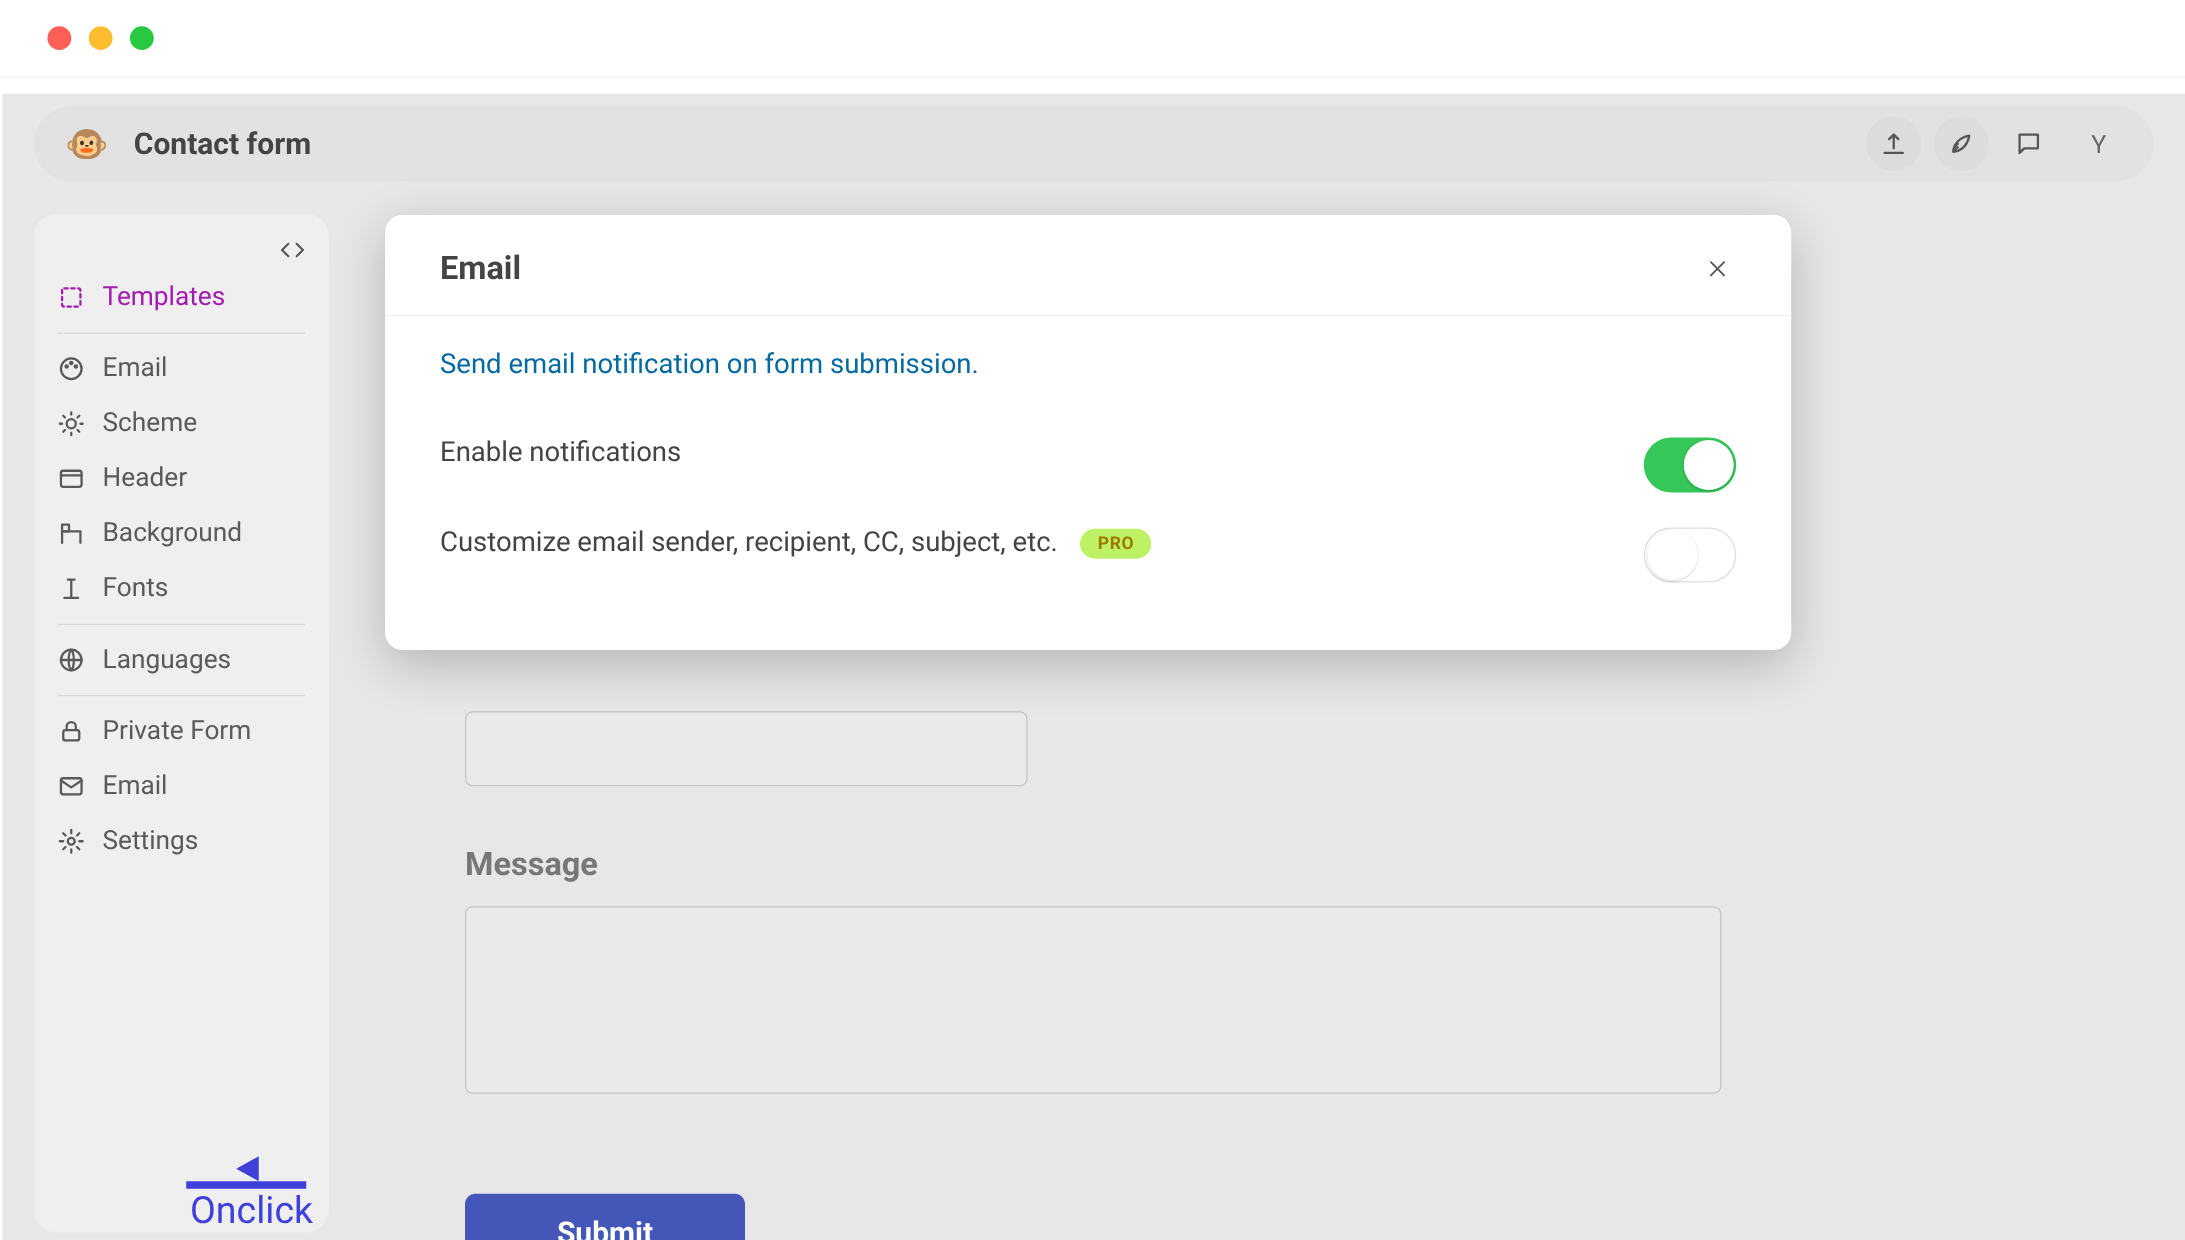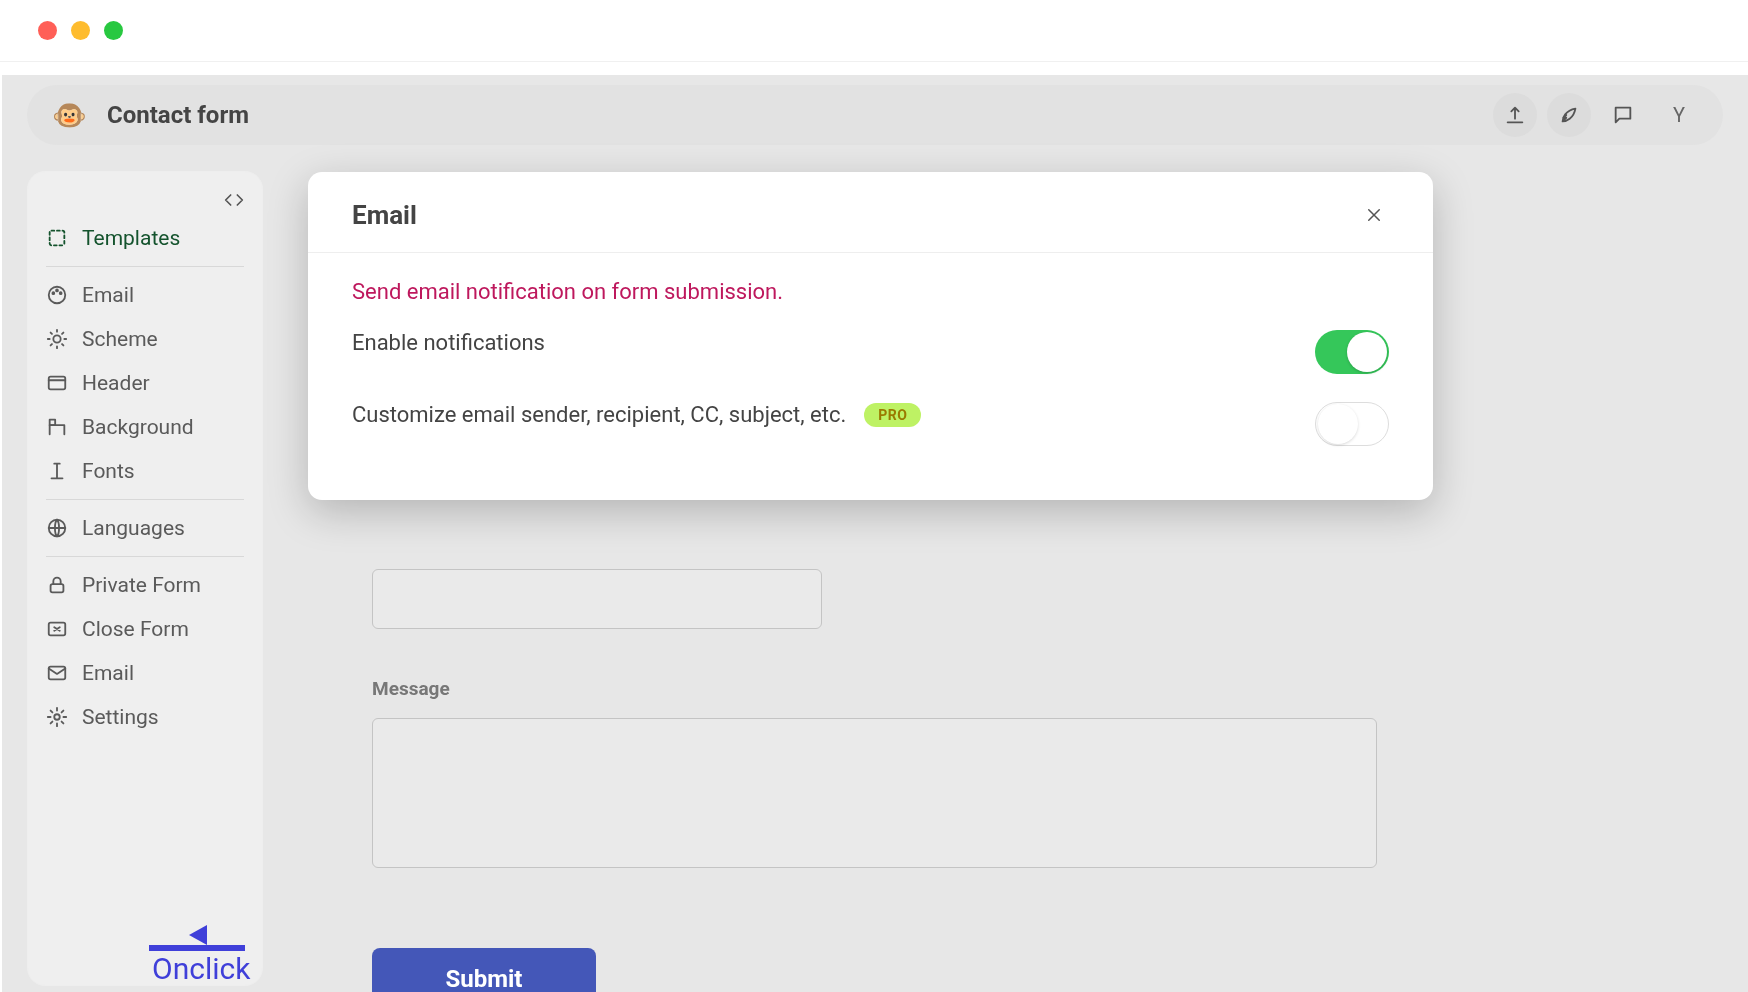--- a/index.html
+++ b/index.html
@@ -17,39 +17,39 @@
   .topbar .title { font-size: 24px; color: #444; margin-left: 18px; font-weight: 700; }
   .topbar .spacer { flex: 1; }
   .topbar .iconbtn { width: 44px; height: 44px; border-radius: 50%; display:flex; align-items:center; justify-content:center; color:#555; margin-left:10px; background:#dcdcdc; }
   .topbar .iconbtn.plain { background: transparent; }
   .topbar .avatar { width: 40px; height: 40px; border-radius: 50%; display:flex; align-items:center; justify-content:center; color:#666; font-size:20px; margin-left:14px; }
 
   .sidebar { position: absolute; left: 25px; top: 96px; width: 236px; bottom: 6px; background: #efefef; border: 1px solid #eee; border-radius: 18px; padding: 10px 0 10px 0; }
   .sidebar .codeicon { display:flex; justify-content:flex-end; padding: 8px 18px 6px;}
   .sidebar .codeicon svg { color:#555; }
   .side-item { display:flex; align-items:center; gap:14px; padding: 10px 18px; font-size:21px; color:#5a5a5a; cursor:pointer; }
-  .side-item.muted { color:#14532d; }
+  .side-item.muted { color:#a21caf; }
   .side-item .sicon { width:22px; height:22px; display:flex; align-items:center; justify-content:center; color:inherit; }
   .side-item .sicon svg { width:22px; height:22px; }
   .side-sep { height:1px; background:#d8d8d8; margin: 6px 18px; }
 
   .canvas { position:absolute; left: 290px; right: 25px; top: 96px; bottom: 6px; }
   .form-area { position:absolute; left:80px; top:0; width:1000px; }
   .field-input { width:450px; height:60px; border:1px solid #c4c4c4; border-radius:6px; background:#eaeaea; margin-top: 398px; }
-  .msglabel { font-size:19px; font-weight:700; color:#777; margin-top: 48px; }
+  .msglabel { font-size:26px; font-weight:700; color:#777; margin-top: 48px; }
   .msgbox { width:1005px; height:150px; border:1px solid #c4c4c4; border-radius:6px; background:#eaeaea; margin-top:18px; }
   .submit-btn { width:224px; height:62px; background:#4457b8; color:#fff; font-size:24px; font-weight:700; display:flex; align-items:center; justify-content:center; border-radius:8px; margin-top: 80px; cursor:pointer; }
 
   
   .dialog { position:absolute; left: 308px; top: 172px; width: 1125px; background:#fff; border-radius:14px; box-shadow: 0 12px 40px rgba(0,0,0,0.22); overflow:hidden; }
   .dialog .dhdr { display:flex; align-items:center; justify-content:space-between; padding: 28px 44px 22px 44px; border-bottom:1px solid #eee; }
   .dialog .dtitle { font-size:26px; font-weight:700; color:#444; }
   .dialog .dclose { width:30px; height:30px; display:flex; align-items:center; justify-content:center; color:#555; cursor:pointer; font-size:20px; }
   .dialog .dbody { padding: 26px 44px 40px 44px; }
-  .dialog .ddesc { font-size:22px; color:#be185d; margin-bottom: 12px; }
+  .dialog .ddesc { font-size:22px; color:#0369a1; margin-bottom: 32px; }
   .dialog .drow { display:flex; align-items:flex-start; justify-content:space-between; padding: 14px 0; }
   .dialog .drow .lbl { font-size:22px; color:#444; display:flex; align-items:center; gap:18px; }
   .pro-badge { background:#bef264; color:#9a7a00; font-size:14px; font-weight:700; padding:4px 14px; border-radius:20px; letter-spacing:0.5px; }
   .toggle { width:74px; height:44px; border-radius:30px; position:relative; cursor:pointer; }
   .toggle .knob { position:absolute; top:2px; width:40px; height:40px; border-radius:50%; background:#fff; box-shadow:0 1px 3px rgba(0,0,0,0.2);}
   .toggle.on { background:#35c75a; }
   .toggle.on .knob { right:2px; }
   .toggle.off { background:#fff; border:1px solid #ddd; }
   .toggle.off .knob { left:2px; top:1px; box-shadow:0 1px 3px rgba(0,0,0,0.15);}
 
@@ -176,29 +176,20 @@
             <rect x="5" y="11" width="14" height="9" rx="2"></rect>
             <path d="M8 11V8a4 4 0 0 1 8 0v3"></path>
           </svg>
         </span>
       <span>Private Form</span>
     </div>
     <div class="side-item">
       <span class="sicon">
           <svg viewBox="0 0 24 24">
             <rect x="3" y="5" width="18" height="14" rx="2"></rect>
-            <path d="M9 10l6 4M15 10l-6 4"></path>
-          </svg>
-        </span>
-      <span>Close Form</span>
-    </div>
-    <div class="side-item">
-      <span class="sicon">
-          <svg viewBox="0 0 24 24">
-            <rect x="3" y="5" width="18" height="14" rx="2"></rect>
             <path d="M3 7l9 6 9-6"></path>
           </svg>
         </span>
       <span>Email</span>
     </div>
     <div class="side-item">
       <span class="sicon">
           <svg viewBox="0 0 24 24">
             <circle cx="12" cy="12" r="3"></circle>
             <path d="M12 2v3M12 19v3M2 12h3M19 12h3M5 5l2 2M17 17l2 2M5 19l2-2M17 7l2-2"></path>

